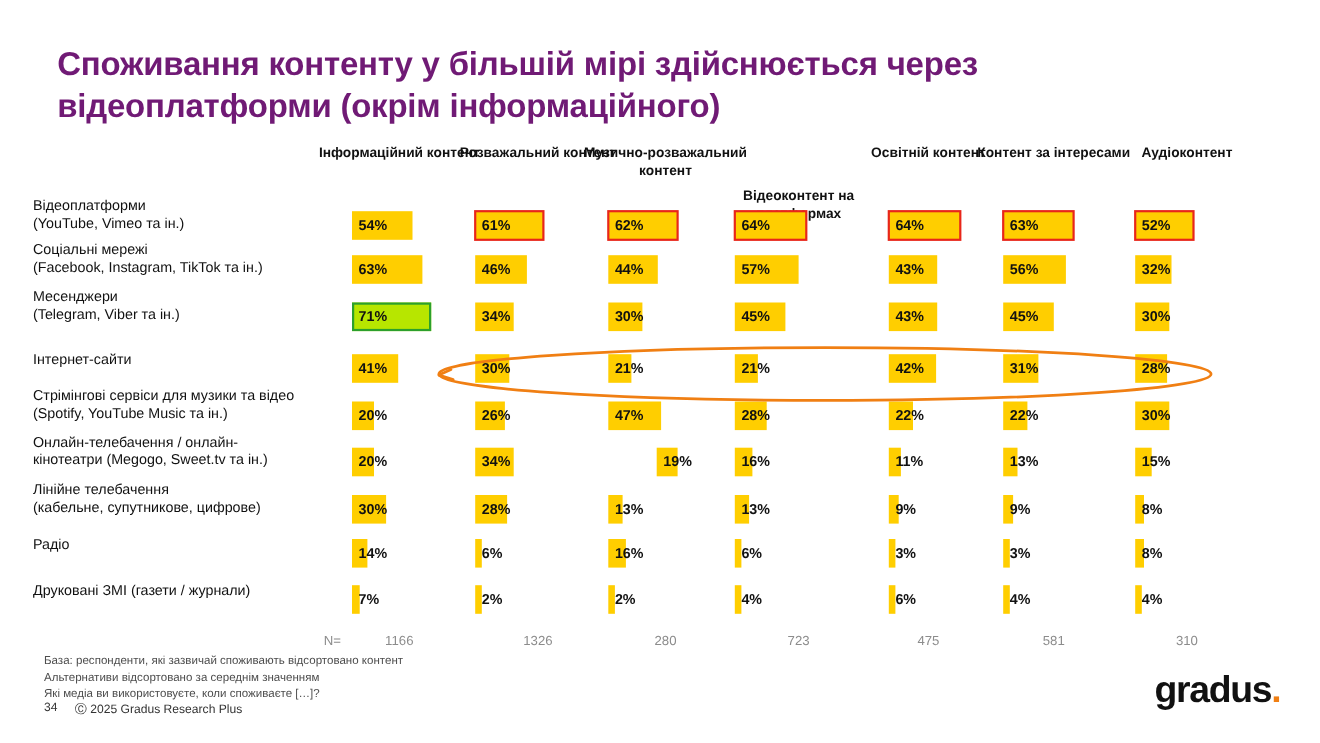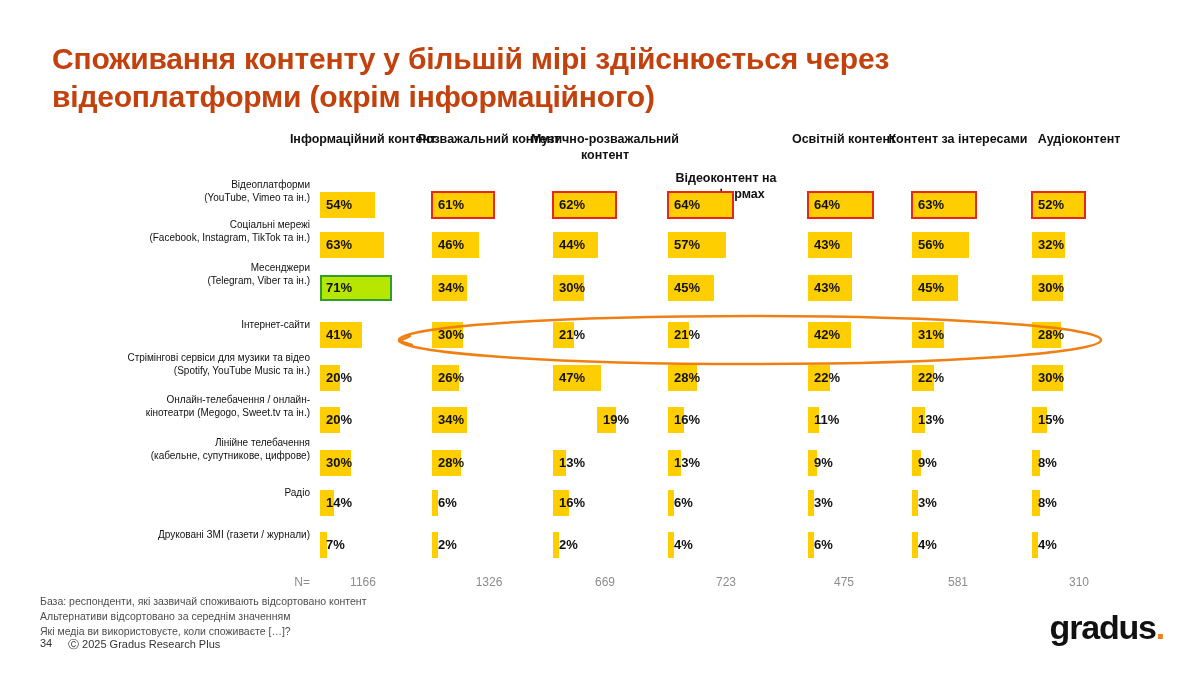--- a/index.html
+++ b/index.html
@@ -23,42 +23,42 @@
   
   #title {
     position: absolute;
     left: 52px;
     top: 40px;
     width: 1090px;
     font-size: 30px;
     font-weight: bold;
     line-height: 1.27;
     letter-spacing: -0.2px;
-    color: #c2410c;
+    color: #701a75;
   }
   
   #chart {
     position: absolute;
     left: 0px;
     top: 132px;
     width: 1200px;
     height: 460px;
   }
   .col-header {
     position: absolute;
     font-size: 12.5px;
     font-weight: bold;
     color: #111111;
     text-align: center;
     line-height: 1.25;
   }
   .row-label {
     position: absolute;
-    font-size: 10px;
-    text-align: right;
+    font-size: 13px;
+    text-align: left;
     line-height: 1.25;
     color: #111111;
   }
   .bar-cell {
     position: absolute;
     height: 26px;
   }
   .bar {
     position: absolute;
     left: 0;
@@ -453,21 +453,21 @@
         </div>
         <div class="bar-cell" style="left: 1032px; top: 400px; width: 6px;">
           <div class="bar" style="width: 6px;"></div>
           <div class="bar-val">4%</div>
         </div>
       </div>
     <div id="nrow">
         <div class="n-label" style="left: 250px; width: 60px; top: 443px; text-align: right;">N=</div>
         <div class="n-label" style="left: 313px; width: 100px; top: 443px;">1166</div>
         <div class="n-label" style="left: 439px; width: 100px; top: 443px;">1326</div>
-        <div class="n-label" style="left: 555px; width: 100px; top: 443px;">669</div>
+        <div class="n-label" style="left: 555px; width: 100px; top: 443px;">280</div>
         <div class="n-label" style="left: 676px; width: 100px; top: 443px;">723</div>
         <div class="n-label" style="left: 794px; width: 100px; top: 443px;">475</div>
         <div class="n-label" style="left: 908px; width: 100px; top: 443px;">581</div>
         <div class="n-label" style="left: 1029px; width: 100px; top: 443px;">310</div>
       </div>
 
     <svg id="ellipse" viewBox="0 0 708 52">
       <ellipse cx="354" cy="26" rx="351" ry="24" fill="none" stroke="#F07F13" stroke-width="2.5"></ellipse>
       <path d="M 14 22 L 3 27 L 16 31" fill="none" stroke="#F07F13" stroke-width="2.5" stroke-linecap="round" stroke-linejoin="round"></path>
     </svg>

